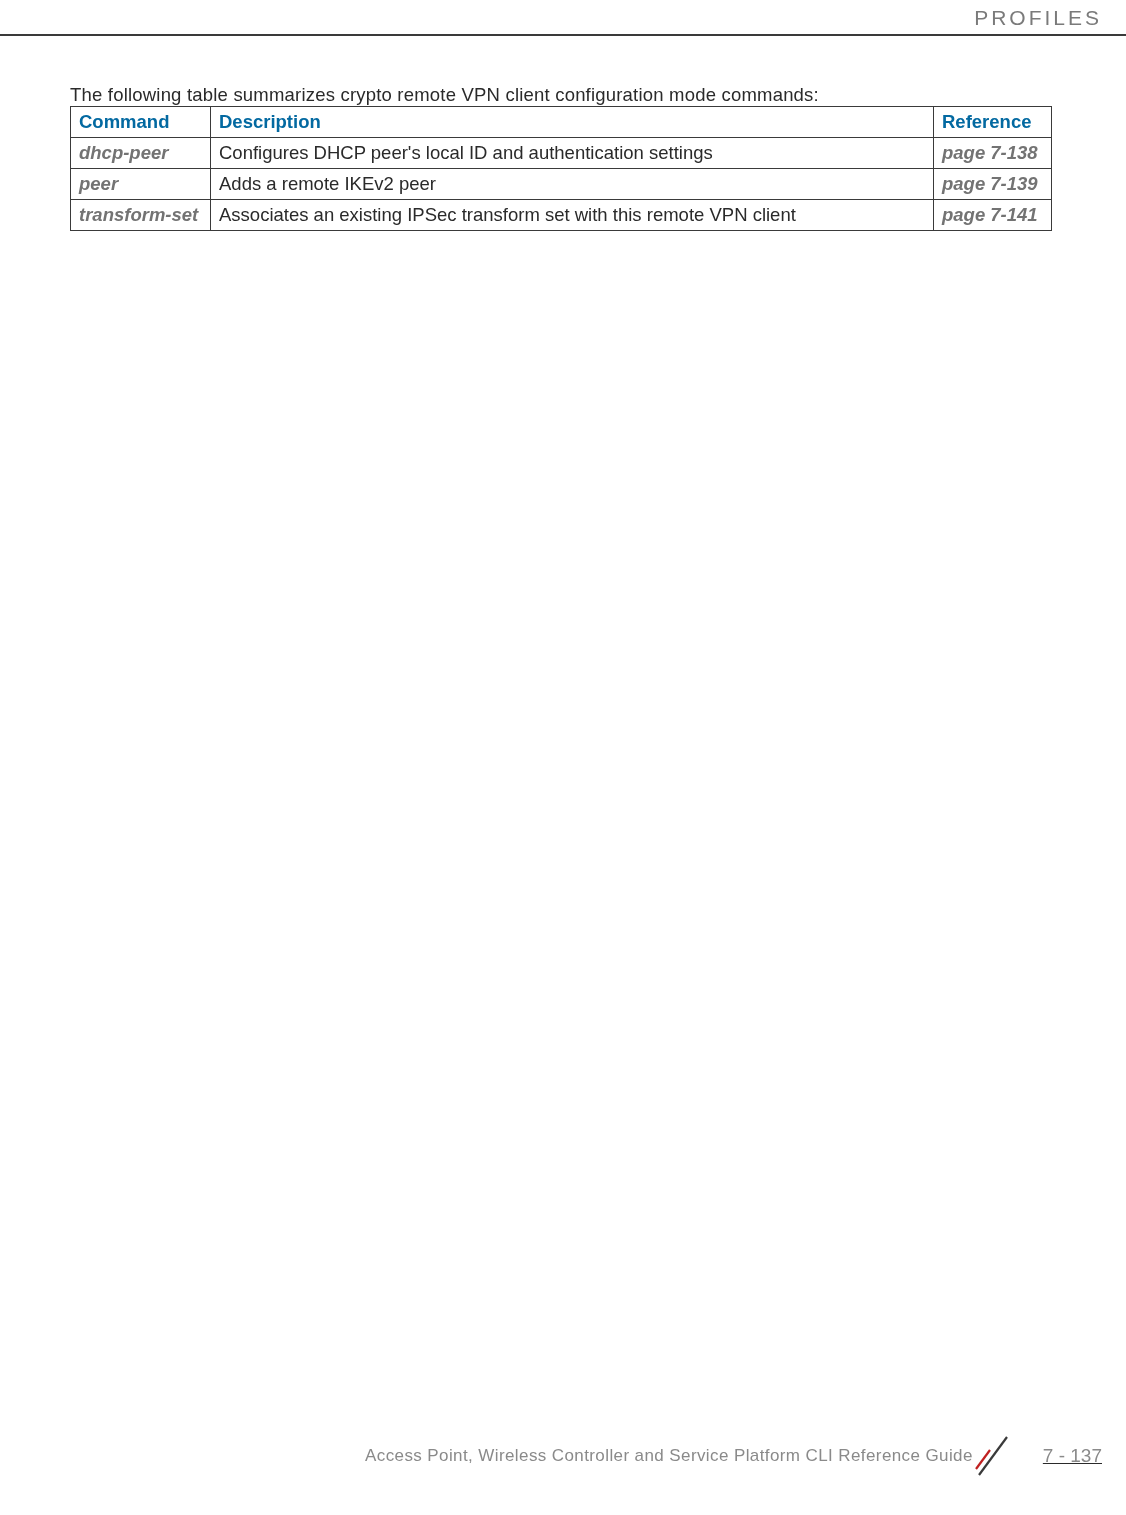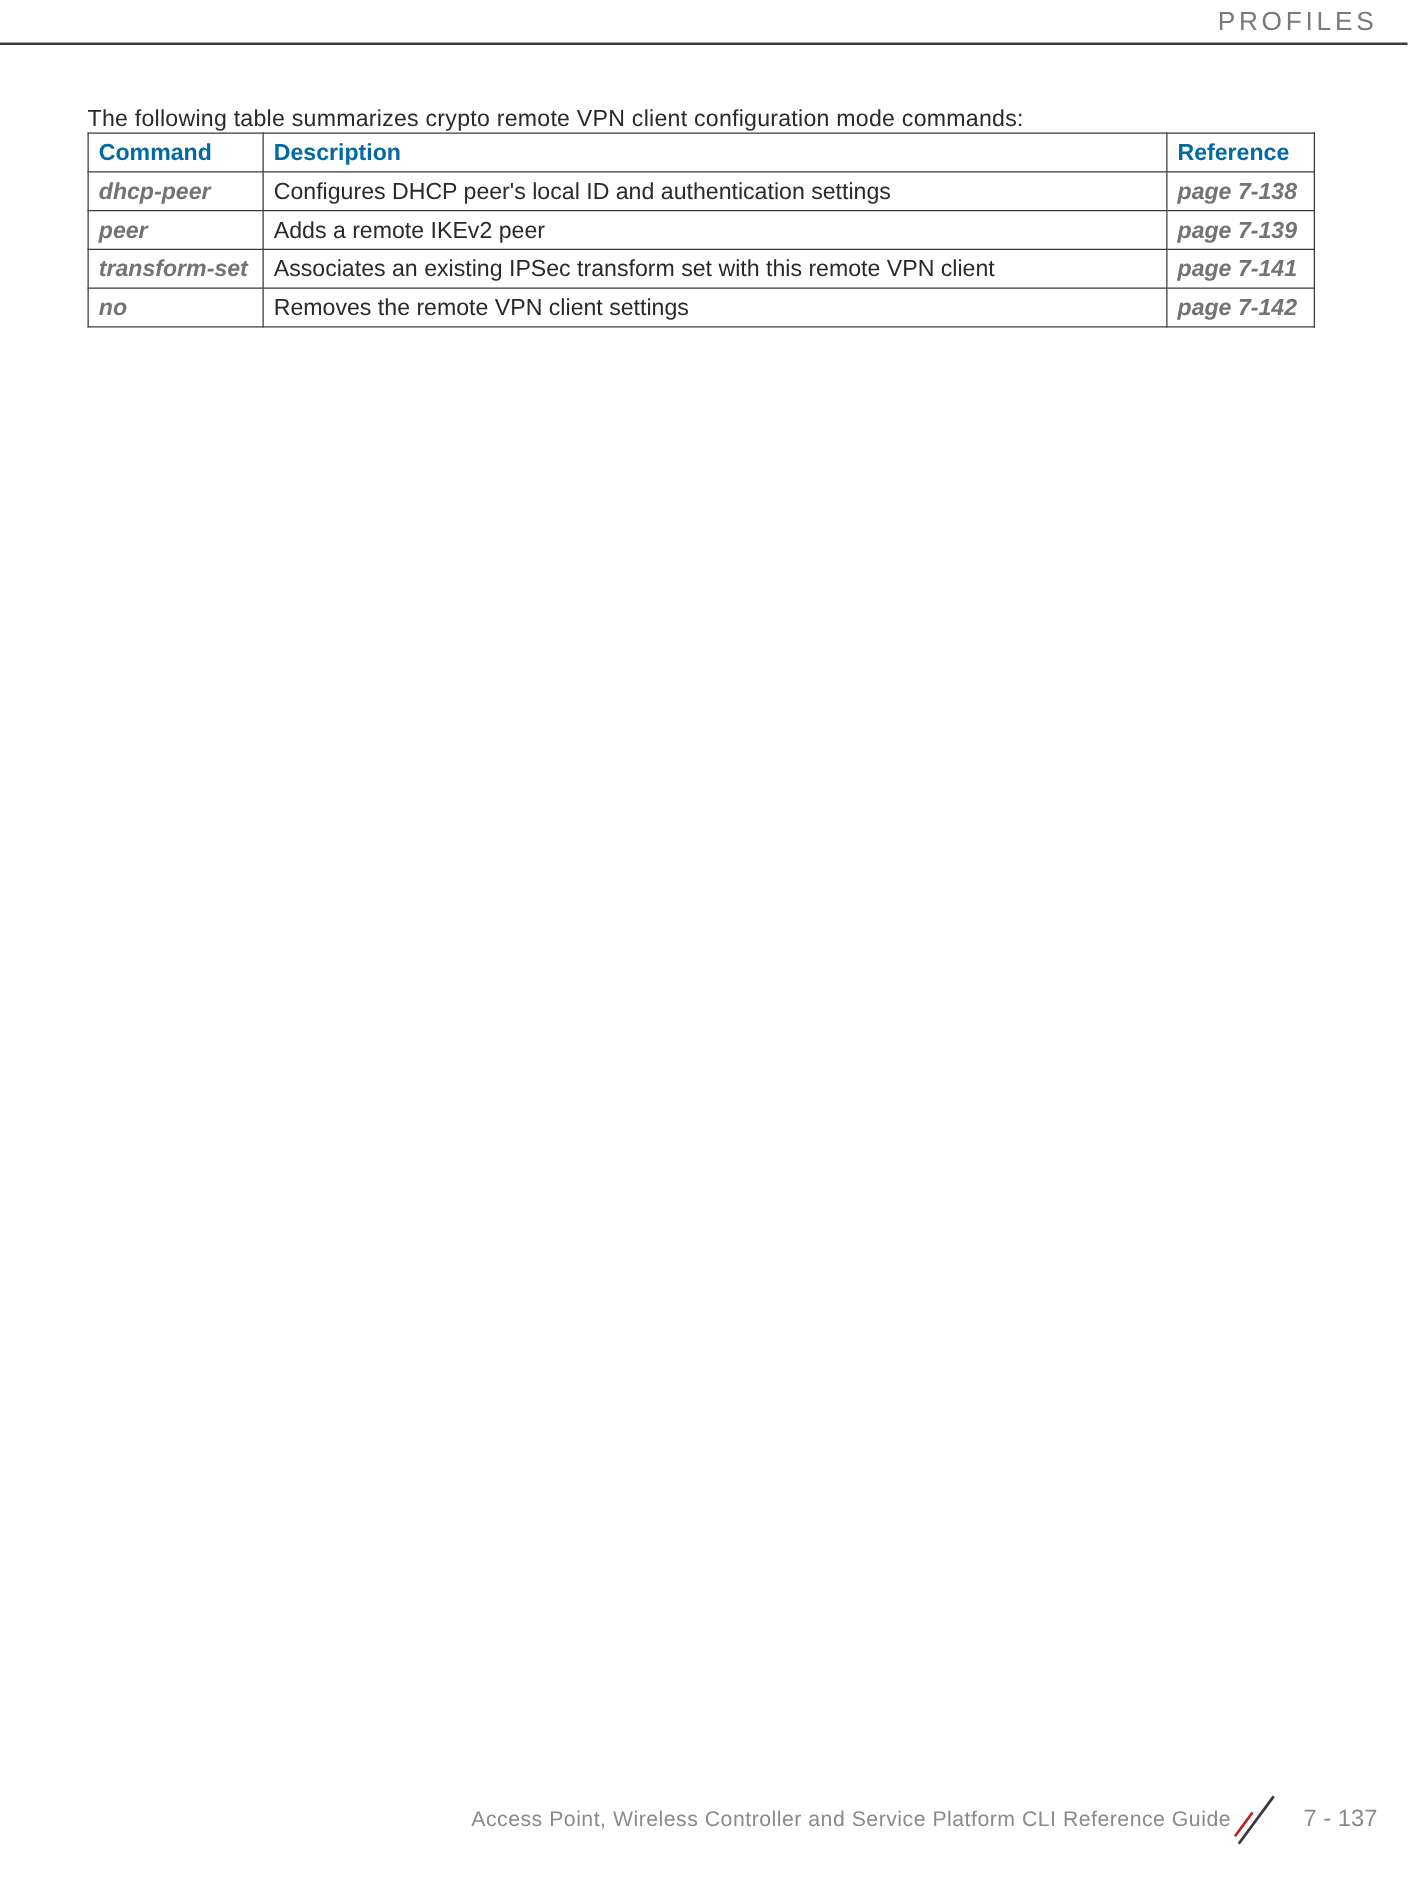--- a/index.html
+++ b/index.html
@@ -85,21 +85,22 @@
     }
     .footer-title {
       color: #8a8a8a;
       font-size: 17px;
       font-weight: 300;
       letter-spacing: 0.4px;
     }
     .footer-right {
       display: flex;
       align-items: center;
-      gap: 18px;
+      gap: 30px;
+      text-decoration: underline;
     }
     .page-num {
       color: #8a8a8a;
       font-size: 19px;
       font-weight: 300;
     }
     .slash-icon svg {
       display: block;
     }
   </style>
@@ -134,25 +135,20 @@
       <tr>
         <td><span class="link-text">peer</span></td>
         <td><span class="desc-text">Adds a remote IKEv2 peer</span></td>
         <td><span class="link-text">page 7-139</span></td>
       </tr>
       <tr>
         <td><span class="link-text">transform-set</span></td>
         <td><span class="desc-text">Associates an existing IPSec transform set with this remote VPN client</span></td>
         <td><span class="link-text">page 7-141</span></td>
       </tr>
-      <tr>
-        <td><span class="link-text">no</span></td>
-        <td><span class="desc-text">Removes the remote VPN client settings</span></td>
-        <td><span class="link-text">page 7-142</span></td>
-      </tr>
     </tbody>
   </table>
 </div>
 
 <div class="footer">
   <div class="footer-title">Access Point, Wireless Controller and Service Platform CLI Reference Guide</div>
   <div class="footer-right">
     <span class="slash-icon">
       <svg width="40" height="46" viewBox="0 0 40 46">
         <line x1="6" y1="42" x2="34" y2="4" stroke="#3a3a3a" stroke-width="2.2"></line>

